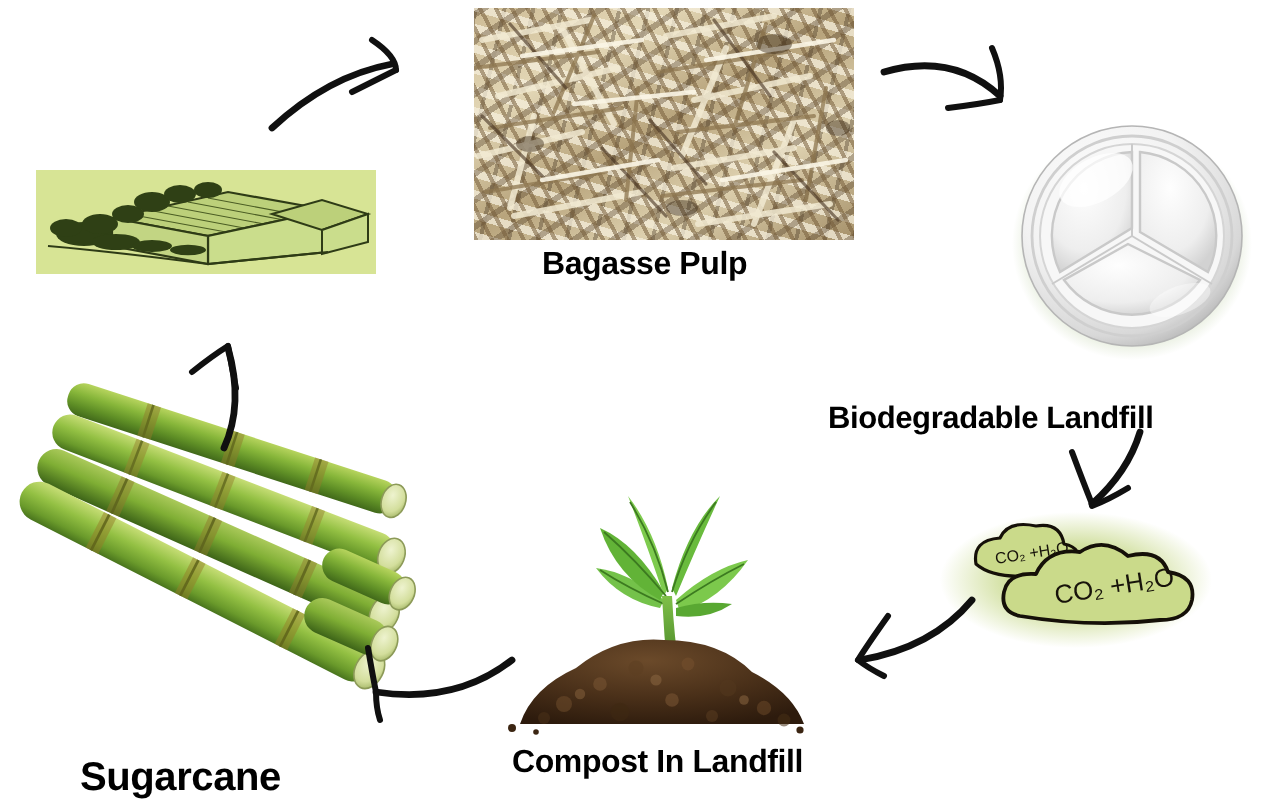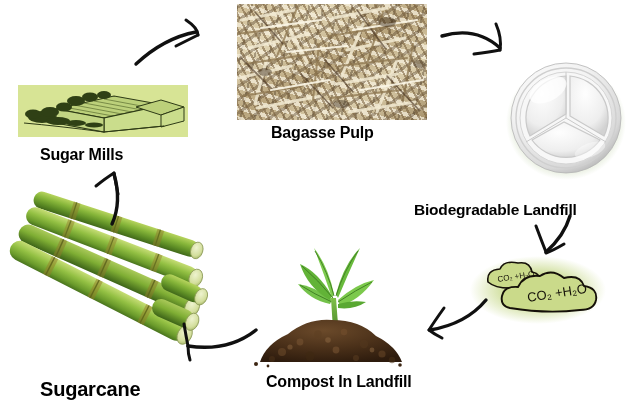--- a/index.html
+++ b/index.html
@@ -109,21 +109,20 @@
         <ellipse cx="72" cy="12" rx="8" ry="4.5"></ellipse>
         <ellipse cx="86" cy="10" rx="7" ry="4"></ellipse>
         <ellipse cx="40" cy="36" rx="12" ry="4"></ellipse>
         <ellipse cx="58" cy="38" rx="10" ry="3"></ellipse>
         <ellipse cx="76" cy="40" rx="9" ry="2.6"></ellipse>
       </g>
 
       <path d="M6 38 Q 40 41 86 47 L 146 41" stroke="#2e3b16" stroke-width="1" fill="none"></path>
     </svg>
   </div>
-  <div class="label" style="left:40px; top:146px; font-size:16px;">Sugar Mills</div>
 
   <div class="node" id="bagasse-img">
     <svg width="190" height="116" viewBox="0 0 190 116">
       <g stroke-linecap="round">
         <g stroke="#f2ead2" stroke-width="3" opacity="0.85">
           <line x1="4" y1="16" x2="58" y2="6"></line>
           <line x1="12" y1="44" x2="72" y2="30"></line>
           <line x1="2" y1="74" x2="54" y2="62"></line>
           <line x1="20" y1="104" x2="84" y2="92"></line>
           <line x1="96" y1="14" x2="150" y2="4"></line>
@@ -286,21 +285,21 @@
         <circle cx="120" cy="128" r="2.4" fill="#8a6641"></circle>
       </g>
 
       <g fill="#3b2512">
         <circle cx="4" cy="142" r="2"></circle>
         <circle cx="148" cy="143" r="1.8"></circle>
         <circle cx="16" cy="144" r="1.4"></circle>
       </g>
     </svg>
   </div>
-  <div class="label" style="left:266px; top:373px; font-size:16px;">Compost In Landfill</div>
+  <div class="label" style="left:256px; top:373px; font-size:16px;">Compost In Landfill</div>
 
   <div class="node" id="sugarcane-img">
     <svg width="212" height="150" viewBox="0 0 212 150">
       <defs>
         <linearGradient id="caneA" x1="0" y1="0" x2="0" y2="1">
           <stop offset="0%" stop-color="#b7d45e"></stop>
           <stop offset="35%" stop-color="#87b63a"></stop>
           <stop offset="70%" stop-color="#5f8f26"></stop>
           <stop offset="100%" stop-color="#41691a"></stop>
         </linearGradient>

